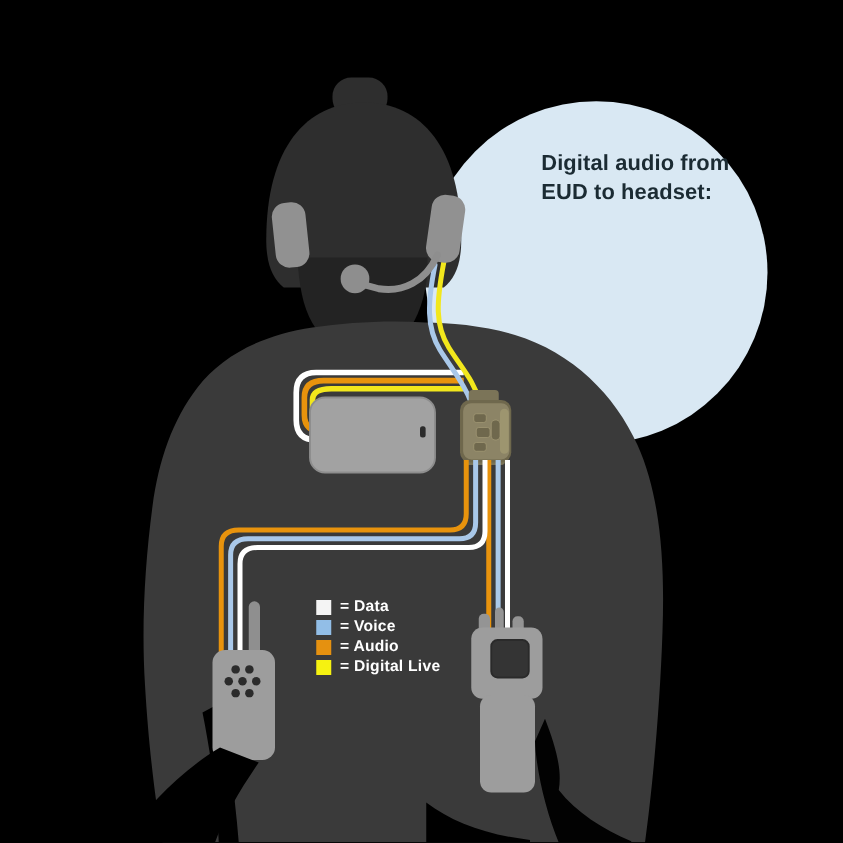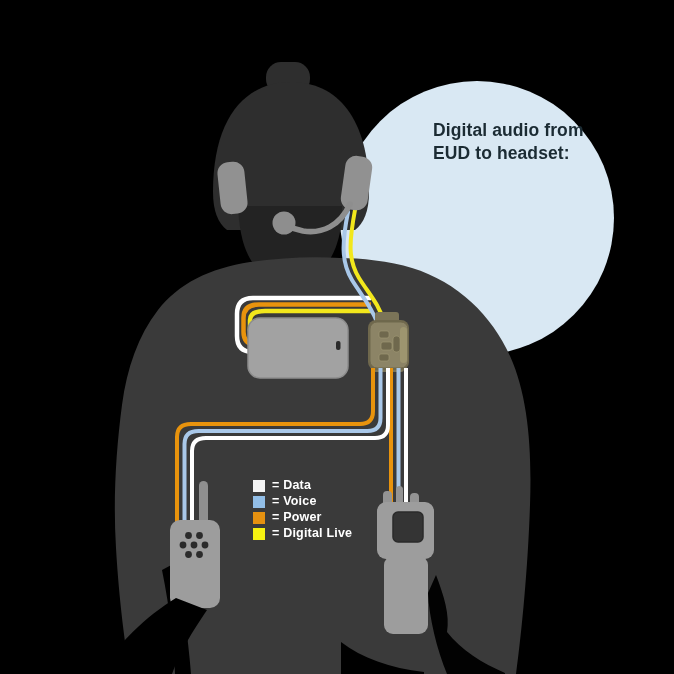--- a/index.html
+++ b/index.html
@@ -125,20 +125,20 @@
     <div class="legend-row">
       <div class="legend-swatch" style="background: rgb(244, 244, 244);"></div>
       <span class="legend-label">= Data</span>
     </div>
     <div class="legend-row">
       <div class="legend-swatch" style="background: rgb(146, 190, 231);"></div>
       <span class="legend-label">= Voice</span>
     </div>
     <div class="legend-row">
       <div class="legend-swatch" style="background: rgb(229, 145, 16);"></div>
-      <span class="legend-label">= Power</span>
+      <span class="legend-label">= Audio</span>
     </div>
     <div class="legend-row">
       <div class="legend-swatch" style="background: rgb(246, 242, 17);"></div>
       <span class="legend-label">= Digital Live</span>
     </div>
   </div>
 </div>
 
 </body></html>

